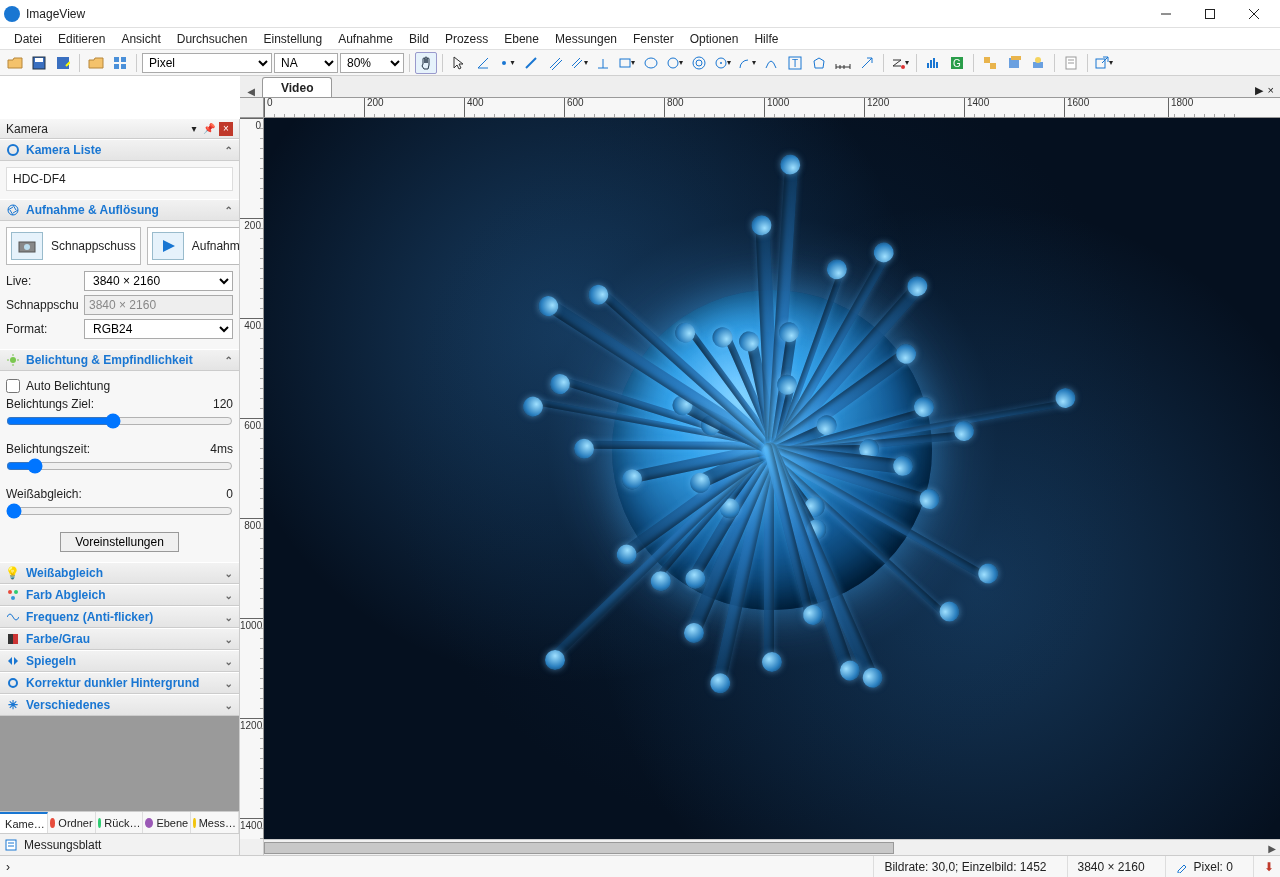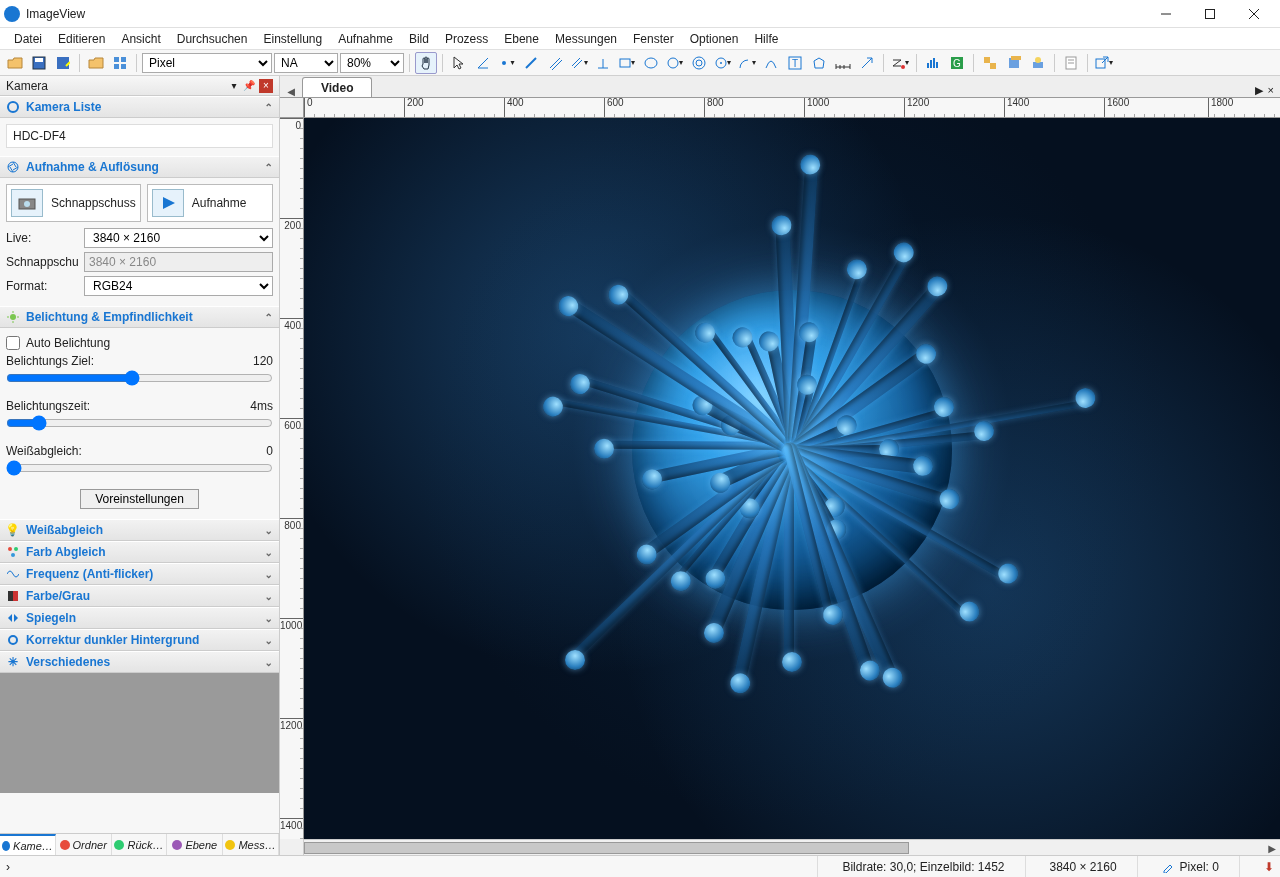--- a/index.html
+++ b/index.html
@@ -10,21 +10,21 @@
 .winbtns { display: flex; }
 .winbtn { width: 44px; height: 27px; display: flex; align-items: center; justify-content: center; }
 .menubar { height: 22px; display: flex; align-items: center; padding: 0 6px; gap: 0; border-bottom: 1px solid #e0e0e0; }
 .menubar .menuitem { padding: 2px 8px; font-size: 12px; }
 .toolbar { height: 26px; display: flex; align-items: center; padding: 0 4px; gap: 2px; border-bottom: 1px solid #d0d0d0; background: #f7f7f7; }
 .tbtn { width: 22px; height: 22px; display: flex; align-items: center; justify-content: center; border: 1px solid transparent; border-radius: 2px; }
 .tdd { display: inline-flex; align-items: center; }
 .sep { width: 1px; height: 18px; background: #ccc; margin: 0 3px; }
 .combo { height: 20px; font-size: 12px; border: 1px solid #aaa; background: #fff; padding: 0 2px; }
 .main { flex: 1; display: flex; min-height: 0; }
-.sidebar { width: 280px; display: flex; flex-direction: column; border-right: 1px solid #ccc; background: #f2f2f2; }
+.sidebar { width: 240px; display: flex; flex-direction: column; border-right: 1px solid #ccc; background: #f2f2f2; margin-top: 43px; }
 .panelhdr { height: 20px; background: linear-gradient(#f7f7f7,#e8e8e8); border-bottom: 1px solid #ccc; display: flex; align-items: center; padding: 0 6px; font-size: 12px; }
 .panelhdr .spacer { flex: 1; }
 .panelhdr .smallbtn { width: 14px; height: 14px; margin-left: 2px; display:flex;align-items:center;justify-content:center;font-size:10px; }
 .panelhdr .close { background:#c0392b; color:#fff; }
 .panelbody { flex: 1; overflow-y: auto; background:#f7f7f7; }
 .acc-hdr { height: 22px; display:flex; align-items:center; padding:0 6px; background:linear-gradient(#f2f2f2,#e4e4e4); border-top:1px solid #fff; border-bottom:1px solid #ccc; color:#1976d2; font-weight:600; font-size:12px; cursor:default;}
 .acc-hdr .ai { width:14px; height:14px; margin-right:6px; display:flex;align-items:center;justify-content:center; }
 .acc-hdr .chev { margin-left:auto; font-size:10px; color:#666; }
 .acc-body { padding:6px; background:#f7f7f7; }
 .camitem { padding:4px 6px; font-size:12px; background:#fff; border:1px solid #ddd; margin-bottom:2px;}
@@ -34,21 +34,21 @@
 .frow { display:flex; align-items:center; margin:4px 0; gap:6px; font-size:12px;}
 .frow label { width:72px; }
 .frow select, .frow .selro { flex:1; height:20px; font-size:12px; border:1px solid #aaa; background:#fff; padding:0 4px;}
 .frow .selro { background:#eee; color:#888; display:flex;align-items:center;}
 .chk { display:flex; align-items:center; gap:6px; font-size:12px; margin:2px 0;}
 .chk input { width:14px; height:14px;}
 .slrow { margin:4px 0 10px 0; }
 .slrow .sltop { display:flex; justify-content:space-between; font-size:12px; margin-bottom:2px;}
 .slrow input[type=range] { width:100%; }
 .prefbtn { display:block; margin:4px auto; padding:2px 14px; font-size:12px; background:#f0f0f0; border:1px solid #999; }
-.sidetabs { height:22px; display:flex; border-top:1px solid #ccc; background:#f7f7f7;font-style:italic;}
+.sidetabs { height:22px; display:flex; border-top:1px solid #ccc; background:#f7f7f7;}
 .sidetab { flex:1; display:flex; align-items:center; justify-content:center; gap:3px; font-size:11px; border-right:1px solid #ddd; padding:0 2px; overflow:hidden; white-space:nowrap;}
 .sidetab.active { background:#fff; border-top:2px solid #1976d2;}
 .stico { width:10px; height:10px; border-radius:50%; }
 .dock2 { height:22px; display:flex; align-items:center; border-top:1px solid #ccc; background:#f2f2f2; padding:0 4px; gap:6px;}
 .dock2 .d2i { width:14px; height:14px; display:flex;align-items:center;justify-content:center;}
 .viewer { flex:1; display:flex; flex-direction:column; min-width:0;}
 .tabstrip { height:22px; display:flex; align-items:flex-end; background:#eee; border-bottom:1px solid #999; padding-left:4px;}
 .tabstrip .nav { width:14px; text-align:center; font-size:10px; color:#555;}
 .tab { height:20px; padding:0 18px; display:flex; align-items:center; border:1px solid #999; border-bottom:none; background:#fff; font-weight:600; font-size:12px; border-top-left-radius:3px; border-top-right-radius:3px; margin-left:4px;}
 .tabstrip .right { margin-left:auto; padding-right:6px; display:flex; gap:4px; font-size:11px;}
@@ -78,21 +78,21 @@
   border-radius:8px; box-shadow: inset -3px 0 4px rgba(0,0,0,0.4), 0 0 6px rgba(80,180,255,0.3);
 }
 .spike::after { content:""; position:absolute; left:-2px; bottom:-10px; width:20px; height:20px; border-radius:50%;
   background: radial-gradient(circle at 35% 35%, #9fe0ff, #2a7fbf 60%, #0c3050); box-shadow:0 0 6px rgba(120,200,255,0.5);}
 .hscroll { grid-area:hscroll; background:#f0f0f0; border-top:1px solid #ccc; position:relative;}
 .hscroll .thumb { position:absolute; left:0; top:2px; height:12px; width:62%; background:#c8c8c8; border:1px solid #999;}
 .hscroll .arr { position:absolute; top:0; width:16px; height:16px; display:flex;align-items:center;justify-content:center; font-size:10px; color:#555;}
 .hscroll .arr.l { left:0;} .hscroll .arr.r { right:0;}
 .statusbar { height:22px; display:flex; align-items:center; border-top:1px solid #ccc; background:#f7f7f7; font-size:12px; padding:0 6px; gap:20px;}
 .statusbar .sp { flex:1;}
-.statusbar .cell { border-left:1px solid #ddd; padding-left:24px; height:100%; display:flex; align-items:center; gap:6px;}
+.statusbar .cell { border-left:1px solid #ddd; padding-left:10px; height:100%; display:flex; align-items:center; gap:6px;}
 svg { display:block; }
 </style>
 </head>
 <body>
 
 <div class="titlebar">
   <div class="app-icon"></div>
   <div class="title">ImageView</div>
   <div class="winbtns">
     <div class="winbtn">
@@ -523,20 +523,30 @@
           <span>Rück…</span>
         </div>
       <div class="sidetab">
           <span class="stico" style="background:#9b59b6"></span>
           <span>Ebene</span>
         </div>
       <div class="sidetab">
           <span class="stico" style="background:#f1c40f"></span>
           <span>Mess…</span>
         </div>
+    </div>
+    <div class="dock2">
+      <span class="d2i">
+          <svg width="12" height="12">
+            <rect x="1" y="1" width="10" height="10" fill="#fff" stroke="#1976d2"></rect>
+            <line x1="3" y1="4" x2="9" y2="4" stroke="#1976d2"></line>
+            <line x1="3" y1="7" x2="9" y2="7" stroke="#1976d2"></line>
+          </svg>
+        </span>
+      <span>Messungsblatt</span>
     </div>
   </div>
 
   <div class="viewer">
     <div class="tabstrip">
       <span class="nav">◀</span>
       <div class="tab">
           <span>Video</span>
         </div>
       <div class="right">

